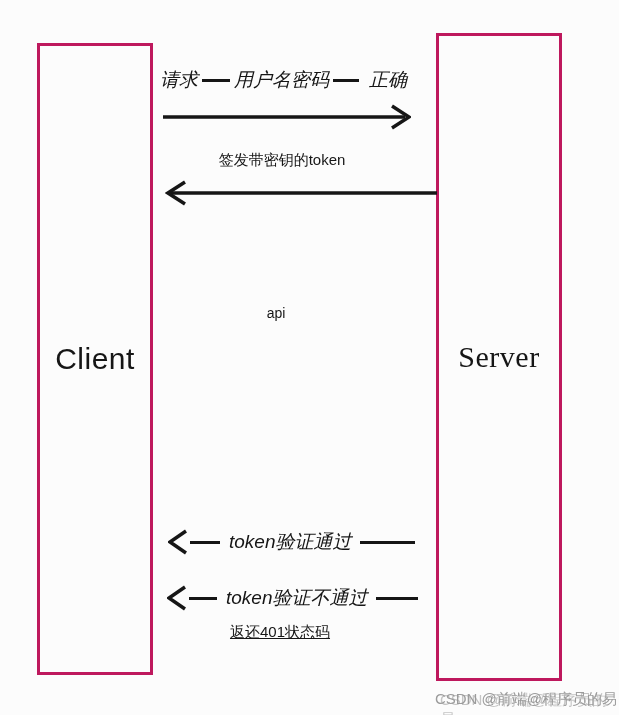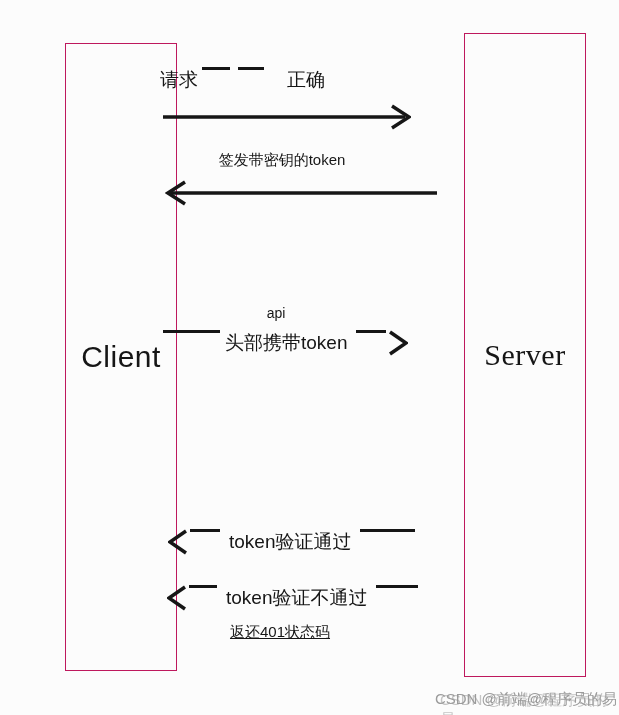--- a/index.html
+++ b/index.html
@@ -2,29 +2,29 @@
 <html><head>
 <meta charset="utf-8">
 <style>
   html,body{margin:0;padding:0;background:#ffffff;}
   #canvas{
     position:relative;width:619px;height:715px;overflow:hidden;
     background:#fcfcfc;color:#161616;
     font-family:"Liberation Sans","DejaVu Sans",sans-serif;
   }
   .actor-box{
-    position:absolute;border:1px solid #be185d;background:transparent;
+    position:absolute;border:3px solid #be185d;background:transparent;
     display:flex;align-items:center;justify-content:center;
-    font-size:30px;letter-spacing:.5px;margin-left:28px;
+    font-size:30px;letter-spacing:.5px;
   }
   #client-box{left:37px;top:43px;width:110px;height:626px;}
   #server-box{left:436px;top:33px;width:120px;height:642px;font-family:Liberation Serif, serif;}
   .msg-row{
-    position:absolute;display:flex;align-items:flex-start;
-    font-size:19px;white-space:nowrap;height:26px;
+    position:absolute;display:flex;align-items:center;
+    font-size:19px;white-space:nowrap;height:26px;font-style:italic;
   }
   .hline{height:3px;background:#161616;margin:0 4px;flex:0 0 auto;}
   .hline.grow{flex:1 1 auto;}
   .center-label{
     position:absolute;transform:translateX(-50%);
     font-size:15px;white-space:nowrap;
   }
   .api-label{font-size:14px;}
   .arrow-svg{position:absolute;display:block;}
   .chev{flex:0 0 auto;display:block;}
@@ -44,44 +44,37 @@
   <div class="actor-box" id="client-box">
     <span>Client</span>
   </div>
   <div class="actor-box" id="server-box">
     <span>Server</span>
   </div>
 
   <div class="msg-row" style="left:160px;top:67px;width:246px;">
     <span>请求</span>
     <div class="hline" style="width:28px;"></div>
+    <span>用户名密码</span>
     <div class="hline" style="width:26px;"></div>
-    <span style="margin-left:19px;">正确</span>
+    <span style="margin-left:6px;">正确</span>
   </div>
 
   <svg class="arrow-svg" style="left:163px;top:102px;" width="248" height="30">
     <line x1="0" y1="15" x2="242" y2="15" stroke="#161616" stroke-width="3.5"></line>
     <path d="M229 4 L246 15 L229 26" fill="none" stroke="#161616" stroke-width="3.5"></path>
   </svg>
 
   <div class="center-label" style="left:282px;top:151px;">签发带密钥的token</div>
   <svg class="arrow-svg" style="left:165px;top:178px;" width="272" height="30">
     <line x1="5" y1="15" x2="272" y2="15" stroke="#161616" stroke-width="3.5"></line>
     <path d="M20 4 L3 15 L20 26" fill="none" stroke="#161616" stroke-width="3.5"></path>
   </svg>
 
   <div class="center-label api-label" style="left:276px;top:305px;">api</div>
-  <div class="msg-row" style="left:163px;top:330px;width:245px;">
-    <div class="hline" style="width:57px;margin:0;"></div>
-    <span class="msg-text">头部携带token</span>
-    <div class="hline grow" style="margin-right:0;"></div>
-    <svg class="chev" width="22" height="26">
-      <path d="M4 2 L20 13 L4 24" fill="none" stroke="#161616" stroke-width="3.5"></path>
-    </svg>
-  </div>
 
   <div class="msg-row" style="left:167px;top:585px;width:251px;">
     <svg class="chev" width="22" height="26">
       <path d="M18 2 L2 13 L18 24" fill="none" stroke="#161616" stroke-width="3.5"></path>
     </svg>
     <div class="hline" style="width:28px;margin-left:0;"></div>
     <span class="msg-text">token验证不通过</span>
     <div class="hline grow" style="margin-right:0;"></div>
   </div>
 

